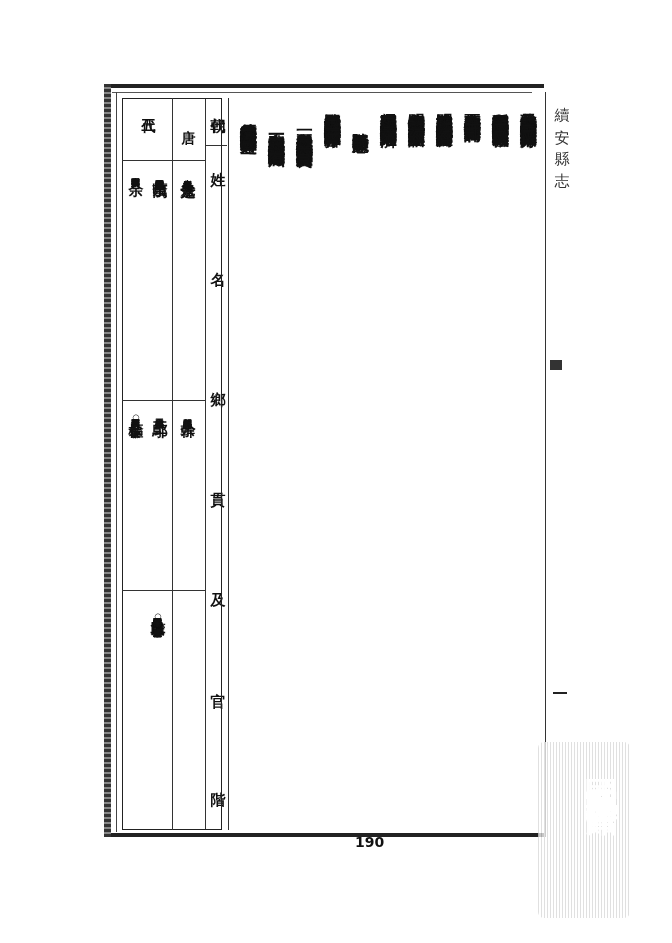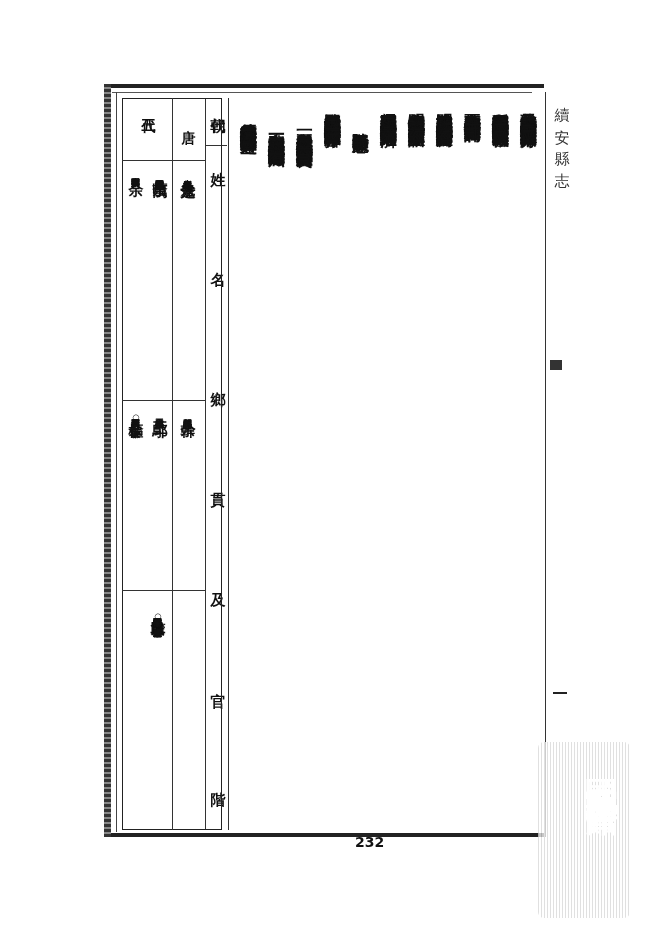--- a/index.html
+++ b/index.html
@@ -111,17 +111,17 @@
   <div class="entry" style="left:152px; top:410px;">
     <span>王鄔</span><span class="note">三都人吳越國尚書</span>
   </div>
   <div class="entry" style="left:128px; top:410px;">
     <span>余樞</span><span class="note">紹興間軍器局大使○以上十二都人</span>
   </div>
   <div class="entry" style="left:150px; top:608px;">
     <span>詹阜民</span><span class="note">字子南新安守官至宗正寺丞駕部郎中有傳見理學○按舊選舉志失載今依府志補</span>
   </div>
 
-  <div class="pagenum">232</div>
+  <div class="pagenum">190</div>
 
   <div class="stamp"></div>
   <div class="stamp-text">國家圖書館</div>
 </div>
 
 </body></html>

